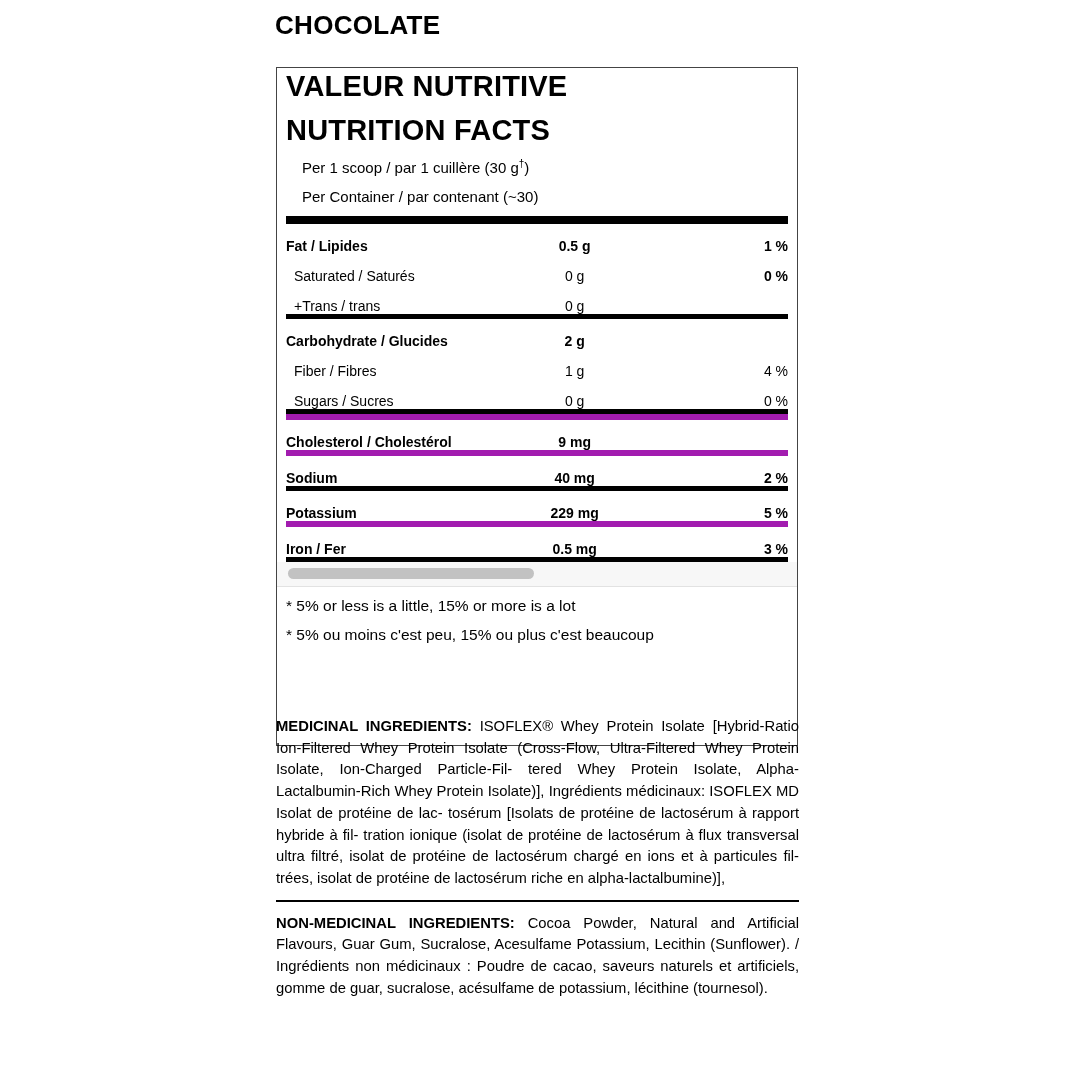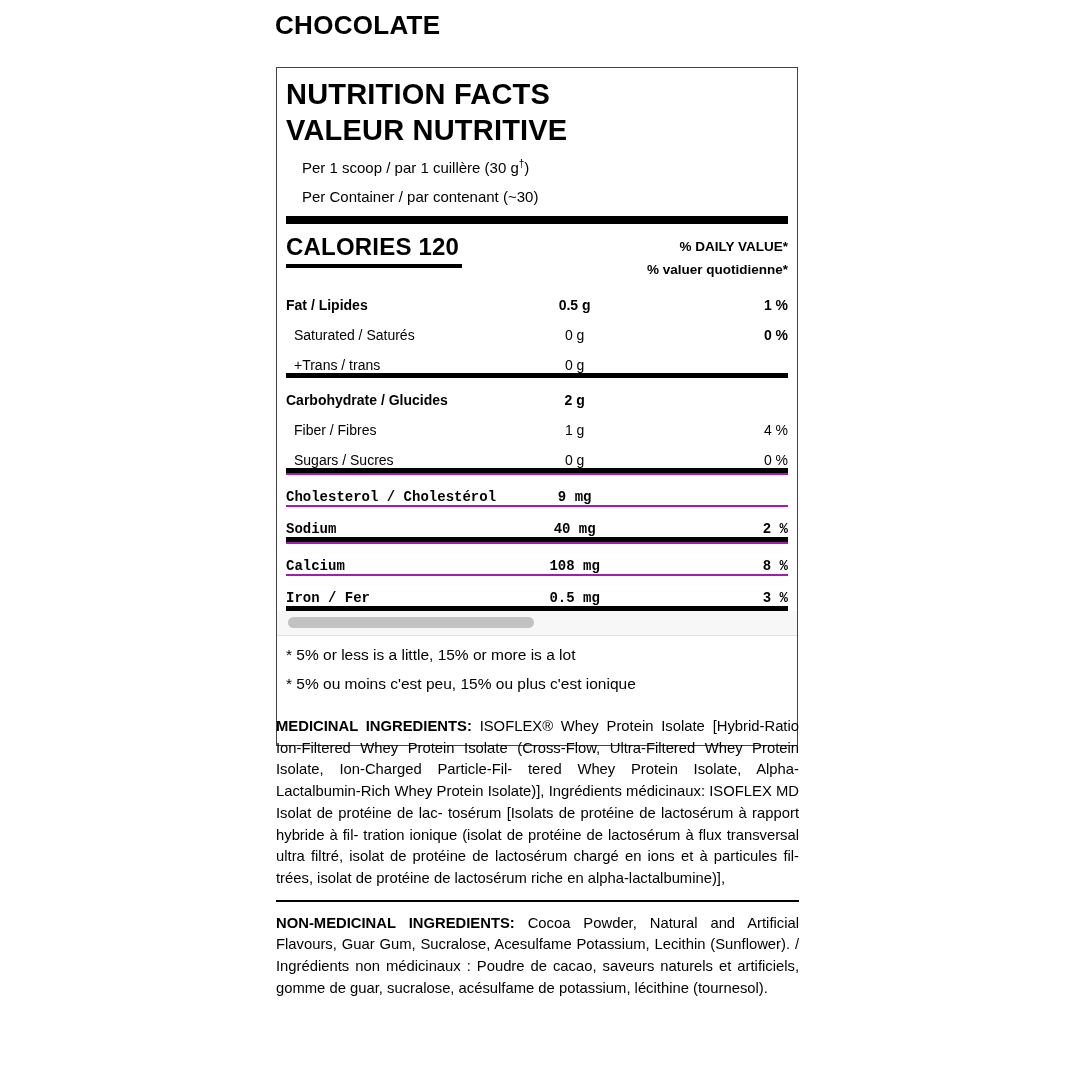--- a/index.html
+++ b/index.html
@@ -16,21 +16,21 @@
   .serving sup{font-size:10px;line-height:0;vertical-align:super;}
   .bar{background:#000;height:5px;}
   .bar8{height:8px;margin-top:10px;}
 
   .cal-head{display:flex;justify-content:space-between;margin-top:9px;height:50px;}
   .calories{font-size:24px;font-weight:800;letter-spacing:.2px;align-self:flex-start;
             border-bottom:4px solid #000;padding:0 3px 3px 0;}
   .dv-head{font-size:13.5px;font-weight:700;text-align:right;line-height:23px;margin-top:2px;}
 
   .nrow{position:relative;height:30px;display:flex;align-items:flex-end;font-size:14px;}
-  .nrow.sep{border-top:2px solid #a21caf;font-family:Liberation Mono, monospace;}
+  .nrow.sep{border-top:6px solid #a21caf;}
   .nrow .lbl{white-space:nowrap;}
   .nrow .lbl.ind{padding-left:8px;}
   .nrow .b{font-weight:700;}
   .nrow .amt{position:absolute;left:57.5%;transform:translateX(-50%);white-space:nowrap;}
   .nrow .dv{position:absolute;right:0;white-space:nowrap;}
 
   .scrolltrack{margin:0 -9px;height:24px;background:#f7f7f7;border-bottom:1px solid #e2e2e2;position:relative;}
   .scrollthumb{position:absolute;left:11px;top:6px;width:246px;height:11px;border-radius:6px;background:#c2c2c2;}
 
   .footnote{margin:9px 0 0;font-size:15.5px;line-height:20px;}
@@ -42,35 +42,28 @@
   .ing-divider{border:none;border-top:2px solid #000;margin:10px 0 11px;}
 </style>
 </head>
 <body>
 
 <div class="canvas">
 
   <h1 class="flavor-title">CHOCOLATE</h1>
 
   <section class="nft">
+    <h2 class="nft-title">VALEUR NUTRITIVE</h2>
     <h2 class="nft-title first">NUTRITION FACTS</h2>
-    <h2 class="nft-title">VALEUR NUTRITIVE</h2>
 
     <p class="serving"><span>Per 1 scoop / par 1 cuillère (30 g</span><sup>†</sup><span>)</span></p>
     <p class="serving">Per Container / par contenant (~30)</p>
 
     <div class="bar bar8"></div>
 
-    <div class="cal-head">
-      <div class="calories">CALORIES 120</div>
-      <div class="dv-head">
-        <div>% DAILY VALUE*</div>
-        <div>% valuer quotidienne*</div>
-      </div>
-    </div>
 
     <div id="nutrient-rows">
         <div class="nrow">
           <span class="lbl b">Fat / Lipides</span>
           <span class="amt b">0.5 g</span>
           <span class="dv b">1 %</span>
         </div>
         <div class="nrow">
           <span class="lbl ind">Saturated / Saturés</span>
           <span class="amt">0 g</span>
@@ -102,39 +95,39 @@
           <span class="lbl b">Cholesterol / Cholestérol</span>
           <span class="amt b">9 mg</span>
           <span class="dv"></span>
         </div>
         <div class="nrow sep">
           <span class="lbl b">Sodium</span>
           <span class="amt b">40 mg</span>
           <span class="dv b">2 %</span>
         </div>
         <div class="bar"></div>
-        <div class="nrow sep">
-          <span class="lbl b">Calcium</span>
-          <span class="amt b">108 mg</span>
-          <span class="dv b">8 %</span>
+        <div class="nrow">
+          <span class="lbl b">Potassium</span>
+          <span class="amt b">229 mg</span>
+          <span class="dv b">5 %</span>
         </div>
         <div class="nrow sep">
           <span class="lbl b">Iron / Fer</span>
           <span class="amt b">0.5 mg</span>
           <span class="dv b">3 %</span>
         </div>
         <div class="bar"></div>
       </div>
 
     <div class="scrolltrack">
       <div class="scrollthumb"></div>
     </div>
 
     <p class="footnote" id="footnote-0"><span>* 5% or less is </span><b>a little</b><span>, 15% or more is </span><b>a lot</b></p>
-    <p class="footnote" id="footnote-1"><span>* 5% ou moins c'est </span><b>peu</b><span>, 15% ou plus c'est </span><b>ionique</b></p>
+    <p class="footnote" id="footnote-1"><span>* 5% ou moins c'est </span><b>peu</b><span>, 15% ou plus c'est </span><b>beaucoup</b></p>
   </section>
 
   <section class="ingredients">
     <p class="ing"><b>MEDICINAL INGREDIENTS:</b><span> ISOFLEX® Whey Protein Isolate [Hybrid-Ratio Ion-Filtered Whey Protein Isolate (Cross-Flow, Ultra-Filtered Whey Protein Isolate, Ion-Charged Particle-Fil- tered Whey Protein Isolate, Alpha-Lactalbumin-Rich Whey Protein Isolate)], Ingrédients médicinaux: ISOFLEX MD Isolat de protéine de lac- tosérum [Isolats de protéine de lactosérum à rapport hybride à fil- tration ionique (isolat de protéine de lactosérum à flux transversal ultra filtré, isolat de protéine de lactosérum chargé en ions et à particules fil- trées, isolat de protéine de lactosérum riche en alpha-lactalbumine)],</span></p>
     <hr class="ing-divider">
     <p class="ing"><b>NON-MEDICINAL INGREDIENTS:</b><span> Cocoa Powder, Natural and Artificial Flavours, Guar Gum, Sucralose, Acesulfame Potassium, Lecithin (Sunflower). / Ingrédients non médicinaux : Poudre de cacao, saveurs naturels et artificiels, gomme de guar, sucralose, acésulfame de potassium, lécithine (tournesol).</span></p>
   </section>
 
 </div>
 

